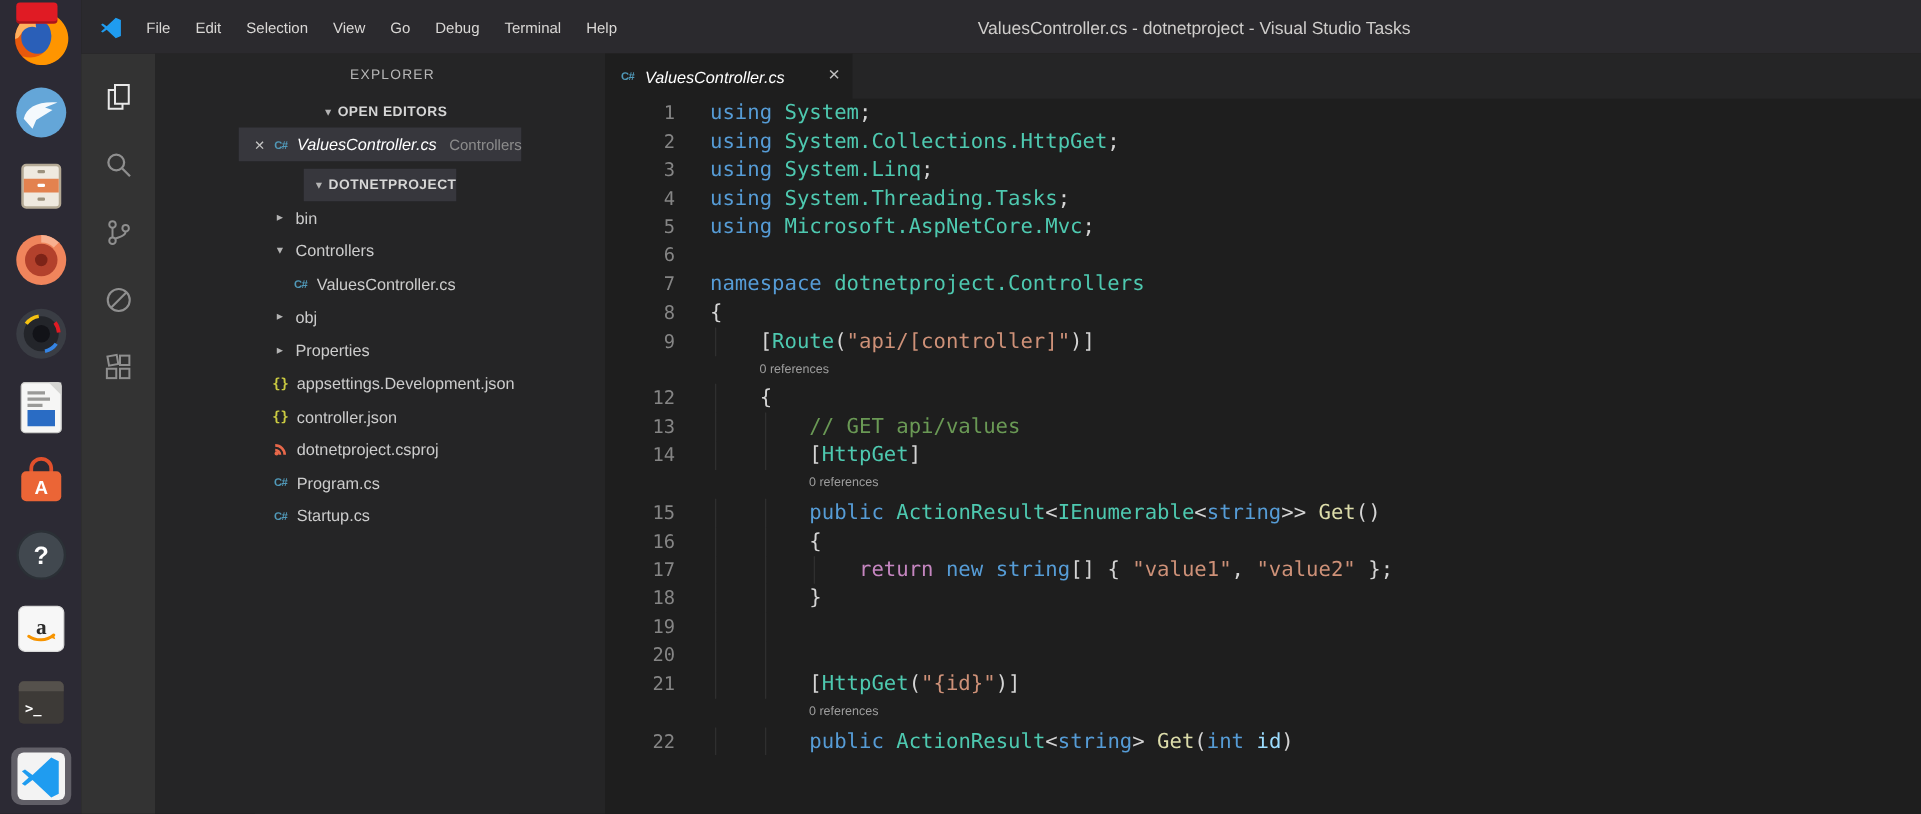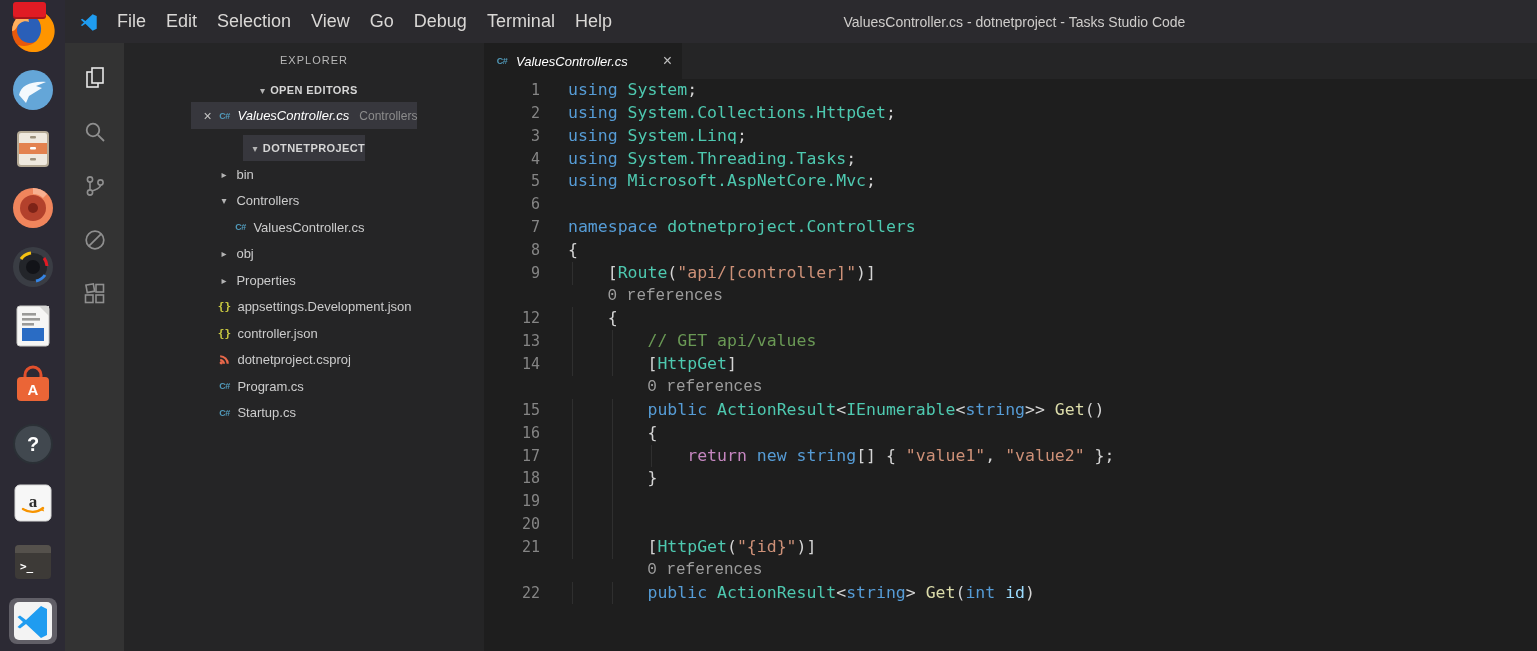--- a/index.html
+++ b/index.html
@@ -28,21 +28,21 @@
   }
 
   
   .main-col{flex:1;display:flex;flex-direction:column;min-width:0;}
   .titlebar{
     height:43px;flex:0 0 43px;background:var(--titlebar-bg,#2b2a2e);
     display:flex;align-items:center;color:#d8d6d4;
   }
   .vscode-logo{margin:0 8px 0 14px;display:flex;align-items:center;}
   .menus{display:flex;align-items:center;}
-  .menu-item{padding:0 10px;font-size:18px;color:#dad8d6;cursor:default;white-space:nowrap;}
+  .menu-item{padding:0 10px;font-size:12px;color:#dad8d6;cursor:default;white-space:nowrap;}
   .win-title{flex:1;text-align:center;font-size:14px;color:#cfcdcb;white-space:nowrap;overflow:hidden;text-overflow:ellipsis;}
   .titlebar-spacer{width:130px;flex:0 0 130px;}
 
   
   .workbench{flex:1;display:flex;min-height:0;}
   .activitybar{
     width:59px;flex:0 0 59px;background:var(--activitybar-bg,#333333);
     display:flex;flex-direction:column;align-items:center;padding-top:8px;
   }
   .abar-item{width:52px;height:54px;display:flex;align-items:center;justify-content:center;}
@@ -89,21 +89,21 @@
   .crow.current{background:rgba(255,255,255,.035);box-shadow:inset 0 1px 0 rgba(255,255,255,.08),inset 0 -1px 0 rgba(255,255,255,.08);}
   .gut{
     width:84px;flex:0 0 84px;padding-right:28px;box-sizing:border-box;
     text-align:right;color:#858585;font-size:15px;
   }
   .crow.current .gut{color:#c6c6c6;}
   .ccontent{position:relative;flex:1;height:100%;display:flex;align-items:center;white-space:pre;min-width:0;}
   .codetext{white-space:pre;}
   .guide{position:absolute;top:0;bottom:0;width:1px;background:rgba(255,255,255,.08);}
   .cursor{position:absolute;left:10px;top:2px;bottom:2px;width:2px;background:#aeafad;}
-  .lens{font-family:Liberation Mono, monospace;font-size:16px;color:#9d9d9d;white-space:nowrap;}
+  .lens{font-family:Liberation Sans, sans-serif;font-size:10px;color:#9d9d9d;white-space:nowrap;}
 
   .tk-kw{color:var(--tk-kw,#569cd6);}
   .tk-ty{color:var(--tk-ty,#4ec9b0);}
   .tk-st{color:var(--tk-st,#ce9178);}
   .tk-cm{color:var(--tk-cm,#6a9955);}
   .tk-ct{color:var(--tk-ct,#c586c0);}
   .tk-fn{color:var(--tk-fn,#dcdcaa);}
   .tk-va{color:var(--tk-va,#9cdcfe);}
   .tk-pl{color:var(--tk-pl,#d4d4d4);}
 </style>
@@ -234,21 +234,21 @@
       <nav class="menus" id="menubar">
           <span class="menu-item">File</span>
           <span class="menu-item">Edit</span>
           <span class="menu-item">Selection</span>
           <span class="menu-item">View</span>
           <span class="menu-item">Go</span>
           <span class="menu-item">Debug</span>
           <span class="menu-item">Terminal</span>
           <span class="menu-item">Help</span>
         </nav>
-      <div class="win-title">ValuesController.cs - dotnetproject - Tasks Studio Code</div>
+      <div class="win-title">ValuesController.cs - dotnetproject - Visual Studio Tasks</div>
       <div class="titlebar-spacer"></div>
     </header>
 
     <div class="workbench">
 
       <nav class="activitybar" id="activitybar">
           <div class="abar-item active">
             <svg width="26" height="26" viewBox="0 0 26 26">
               <rect x="5" y="7" width="11" height="15" fill="none" stroke="#e8e8e8" stroke-width="1.6"></rect>
               <rect x="10" y="3" width="11" height="15" fill="#333333" stroke="#e8e8e8" stroke-width="1.6"></rect>

